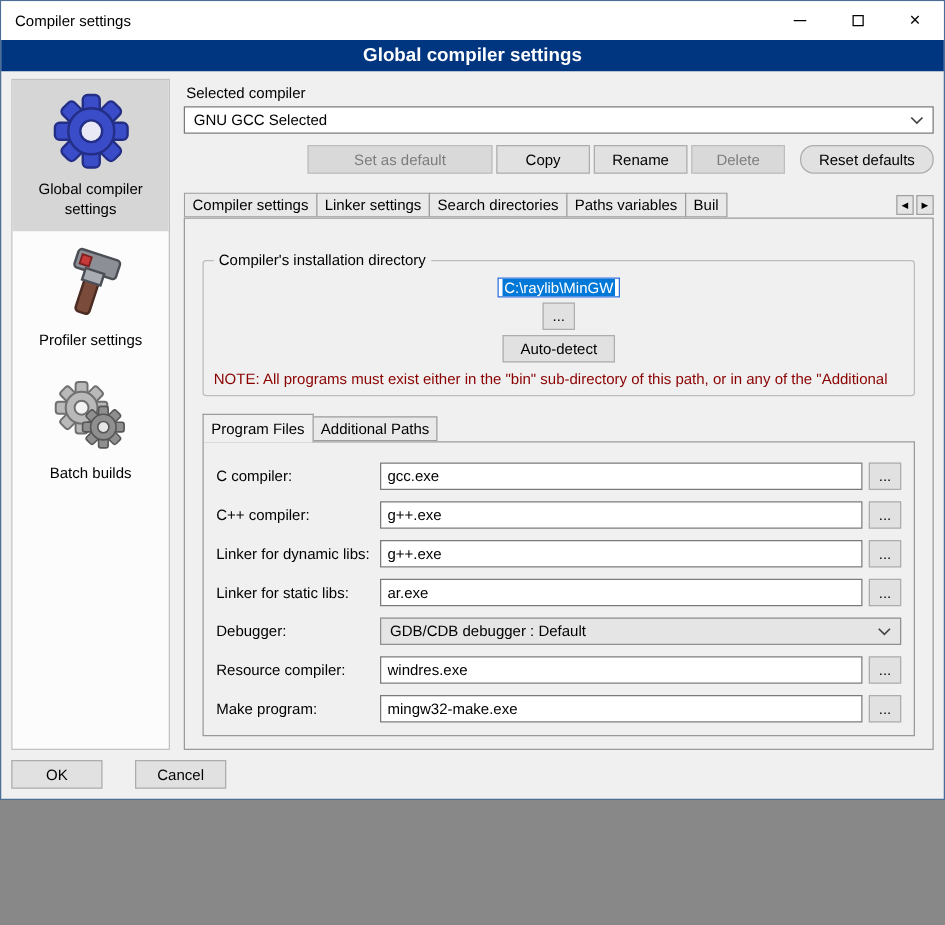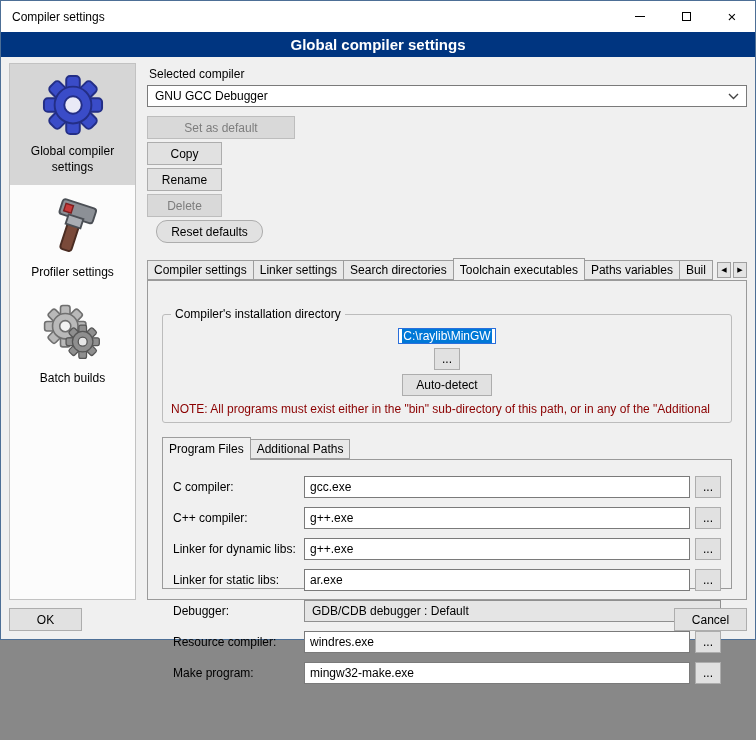--- a/index.html
+++ b/index.html
@@ -38,21 +38,21 @@
   .field-caption { margin:4px 0 4px 2px; }
 
   .combo { height:22px; border:1px solid #7a7a7a; background:#fff; display:flex;
            align-items:center; padding:0 7px; cursor:default; }
   .combo .combo-text { flex:1; overflow:hidden; white-space:nowrap; }
   .combo svg { flex:0 0 auto; }
 
   .btn { height:23px; background:#e1e1e1; border:1px solid #adadad; font-family:inherit;
          font-size:12px; padding:0 10px; cursor:default; }
   .btn:disabled { color:#7d7d7d; background:#d9d9d9; border-color:#bdbdbd; }
-  .btn-row { display:flex; justify-content:flex-end; gap:3px; margin-top:9px;flex-direction:column; }
+  .btn-row { display:flex; justify-content:flex-end; gap:3px; margin-top:9px; }
   .btn-setdefault { width:148px; }
   .btn-copy,.btn-rename,.btn-delete { width:75px; }
   .btn-reset { width:107px; margin-left:9px;border-radius:11px; }
 
   
   .tabs-row { display:flex; align-items:flex-end; margin-top:15px; position:relative; z-index:2; }
   .tabs-scroll { display:flex; align-items:flex-end; overflow:hidden; flex:1; white-space:nowrap; }
   .tab { height:20px; padding:0 6px; background:#e9e9e9; border:1px solid #9d9d9d;
          display:flex; align-items:center; font-size:12px; cursor:default; flex:0 0 auto; }
   .tab + .tab { margin-left:-1px; }
@@ -84,21 +84,21 @@
   .field-row { display:grid; grid-template-columns:126px 1fr 26px; column-gap:5px;
                align-items:center; margin-bottom:9px; }
   .text-input { height:22px; border:1px solid #7a7a7a; background:#fff; font-family:inherit;
                 font-size:12px; padding:0 5px; width:100%; }
   .select-like { height:22px; border:1px solid #8f8f8f; background:#e5e5e5; display:flex;
                  align-items:center; padding:0 7px; cursor:default; }
   .select-like .combo-text { flex:1; overflow:hidden; white-space:nowrap; }
   .span-rest { grid-column:2 / 4; }
 
   
-  .footer { flex:0 0 31px; display:flex; justify-content:space-between; align-items:flex-end; gap:9px; padding-top:6px; }
+  .footer { flex:0 0 31px; display:flex; justify-content:flex-start; align-items:flex-end; gap:26px; padding-top:6px; }
   .btn-ok,.btn-cancel { width:73px; }
 </style>
 </head>
 <body>
 
 <div class="window">
 
   <div class="titlebar">
     <span class="title-text">Compiler settings</span>
     <div class="win-controls">
@@ -172,40 +172,39 @@
             </g>
           </svg>
           <span class="side-label">Batch builds</span>
         </div>
       </div>
 
       <div class="main">
         <div class="field-caption">Selected compiler</div>
 
         <div class="combo">
-          <span class="combo-text">GNU GCC Debugger</span>
+          <span class="combo-text">GNU GCC Selected</span>
           <svg width="11" height="7" viewBox="0 0 11 7">
             <path d="M1 1 L5.5 5.5 L10 1" stroke="#444" stroke-width="1.4" fill="none"></path>
           </svg>
         </div>
 
         <div class="btn-row">
           <button class="btn btn-setdefault" disabled="">Set as default</button>
           <button class="btn btn-copy">Copy</button>
           <button class="btn btn-rename">Rename</button>
           <button class="btn btn-delete" disabled="">Delete</button>
           <button class="btn btn-reset">Reset defaults</button>
         </div>
 
         <div class="tabs-row">
           <div class="tabs-scroll">
             <div class="tab">Compiler settings</div>
             <div class="tab">Linker settings</div>
             <div class="tab">Search directories</div>
-            <div class="tab active">Toolchain executables</div>
             <div class="tab">Paths variables</div>
             <div class="tab">Buil</div>
           </div>
           <div class="tab-arrows">
             <button class="tab-arrow">◀</button>
             <button class="tab-arrow">▶</button>
           </div>
         </div>
 
         <div class="panel">

